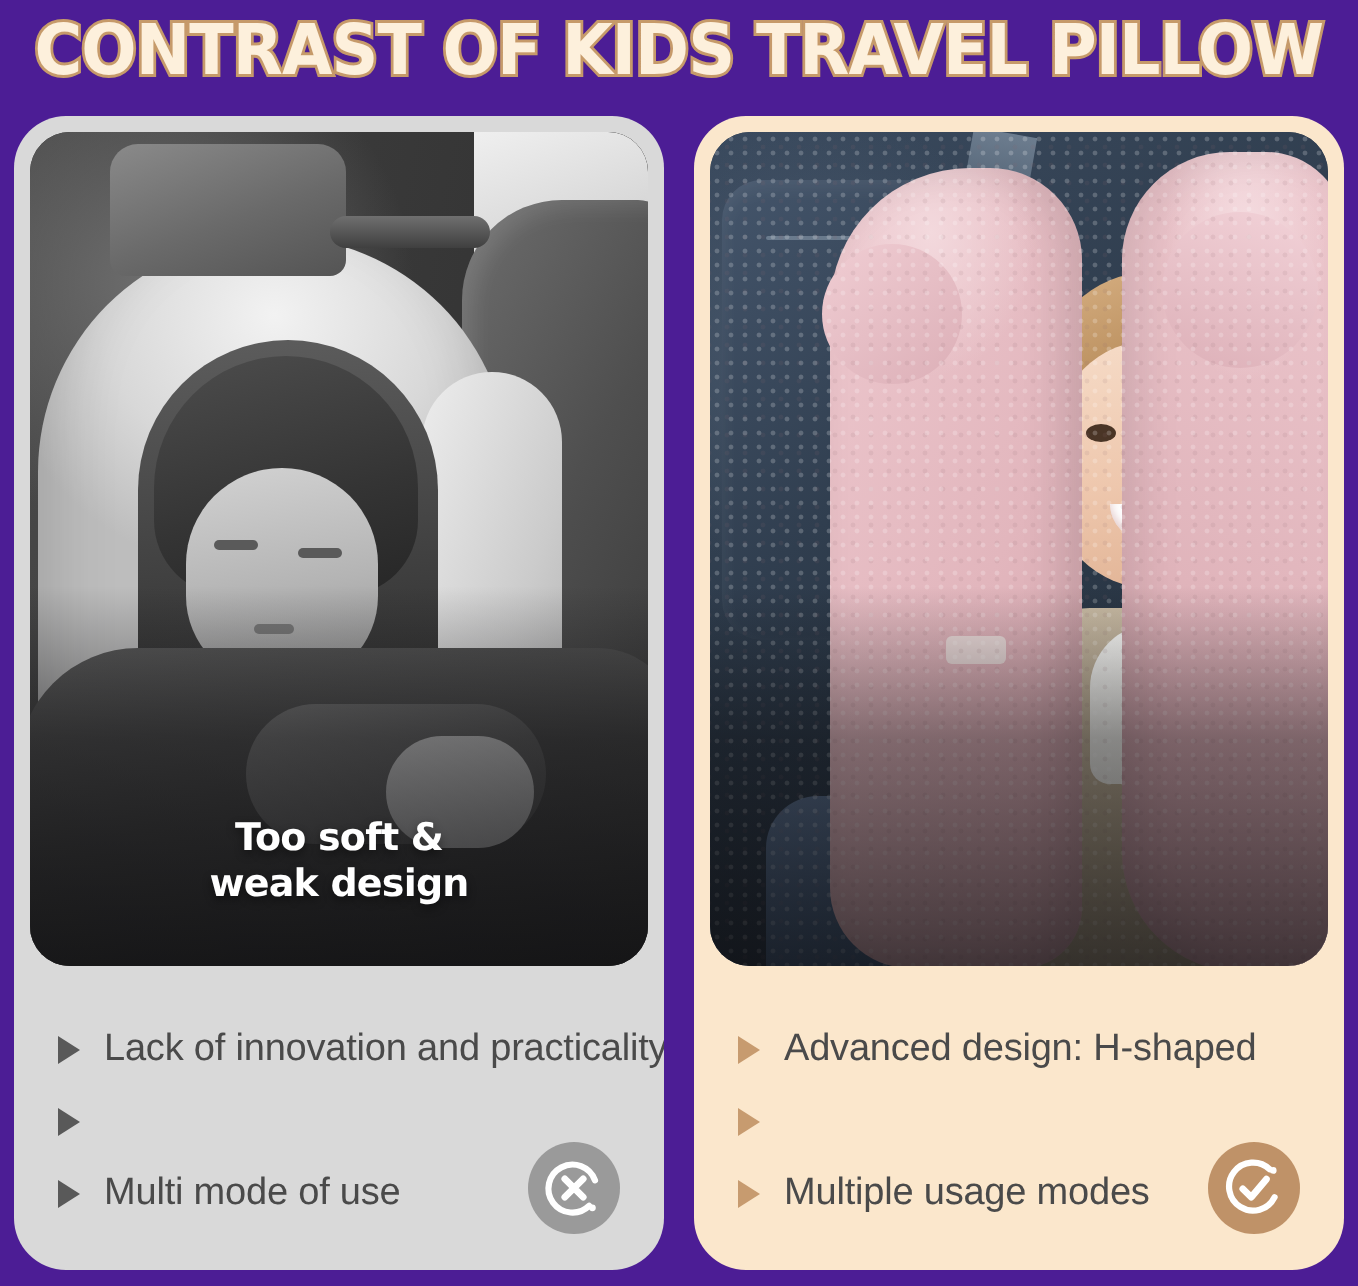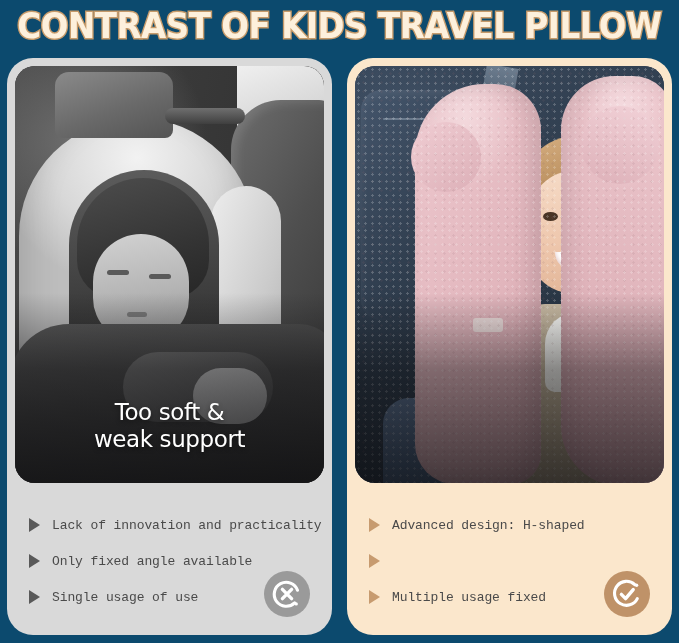--- a/index.html
+++ b/index.html
@@ -10,21 +10,21 @@
   body {
     width: 679px;
     height: 643px;
     overflow: hidden;
     font-family: "Liberation Sans", sans-serif;
   }
   #page {
     position: relative;
     width: 679px;
     height: 643px;
-    background: #0c4a6e;
+    background: #4c1d95;
   }
 
   
   #title-bar {
     position: absolute;
     left: 0; top: 0;
     width: 679px;
     height: 52px;
     display: flex;
     align-items: center;
@@ -302,22 +302,22 @@
     background: linear-gradient(180deg, rgba(10,10,12,0) 0%, rgba(10,10,12,0.45) 40%, rgba(10,10,12,0.72) 100%);
   }
   .photo-caption {
     position: absolute;
     left: 0; right: 0;
     bottom: 30px;
     padding: 0 14px;
     text-align: center;
     color: #ffffff;
     font-family: "DejaVu Sans", sans-serif;
-    font-weight: normal;
-    font-size: 23px;
+    font-weight: bold;
+    font-size: 19px;
     line-height: 1.18;
     letter-spacing: -0.4px;
     text-shadow: 0 2px 5px rgba(0,0,0,0.45);
   }
   .photo-caption .ln { display: block; white-space: nowrap; }
 
   
   .bullets {
     position: absolute;
     left: 8px; right: 8px;
@@ -333,22 +333,22 @@
     width: 0; height: 0;
     border-left: 11px solid currentColor;
     border-top: 7px solid transparent;
     border-bottom: 7px solid transparent;
     margin: 0 12px 0 4px;
     flex: none;
   }
   #card-negative .tri { color: #595959; }
   #card-positive .tri { color: #c79b6f; }
   .bullet-text {
-    font-family: Liberation Mono, monospace;
-    font-size: 13px;
+    font-family: Liberation Sans, sans-serif;
+    font-size: 19px;
     color: #4a4a4a;
     letter-spacing: -0.1px;
     white-space: nowrap;
   }
 
   
   .badge {
     position: absolute;
     width: 46px; height: 46px;
     border-radius: 50%;
@@ -386,36 +386,35 @@
       <div class="gs-eye l"></div>
       <div class="gs-eye r"></div>
       <div class="gs-mouth"></div>
       <div class="gs-jacket"></div>
       <div class="gs-arm"></div>
       <div class="gs-hand"></div>
 
       <div class="photo-scrim"></div>
       <div class="photo-caption">
         <span class="ln">Too soft &amp;</span>
-        <span class="ln">weak support</span>
+        <span class="ln">weak design</span>
       </div>
     </div>
 
     <div class="bullets">
       <div class="bullet-row">
         <span class="tri"></span>
         <span class="bullet-text">Lack of innovation and practicality</span>
       </div>
       <div class="bullet-row">
         <span class="tri"></span>
-        <span class="bullet-text">Only fixed angle available</span>
-      </div>
-      <div class="bullet-row">
-        <span class="tri"></span>
-        <span class="bullet-text">Single usage of use</span>
+      </div>
+      <div class="bullet-row">
+        <span class="tri"></span>
+        <span class="bullet-text">Multi mode of use</span>
       </div>
     </div>
 
     <div class="badge" id="badge-negative">
       <svg width="34" height="34" viewBox="0 0 34 34">
         <path d="M27.5 13.2 A12 12 0 1 0 24.6 25.9" fill="none" stroke="#ffffff" stroke-width="3.1" stroke-linecap="round"></path>
         <circle cx="26.2" cy="26.9" r="1.7" fill="#ffffff"></circle>
         <path d="M12.4 12.4 L21.6 21.6 M21.6 12.4 L12.4 21.6" fill="none" stroke="#ffffff" stroke-width="3.4" stroke-linecap="round"></path>
       </svg>
     </div>
@@ -451,21 +450,21 @@
     <div class="bullets">
       <div class="bullet-row">
         <span class="tri"></span>
         <span class="bullet-text">Advanced design: H-shaped</span>
       </div>
       <div class="bullet-row">
         <span class="tri"></span>
       </div>
       <div class="bullet-row">
         <span class="tri"></span>
-        <span class="bullet-text">Multiple usage fixed</span>
+        <span class="bullet-text">Multiple usage modes</span>
       </div>
     </div>
 
     <div class="badge" id="badge-positive">
       <svg width="34" height="34" viewBox="0 0 34 34">
         <path d="M24.8 7.6 A12 12 0 1 0 27.3 21.6" fill="none" stroke="#ffffff" stroke-width="3.1" stroke-linecap="round"></path>
         <circle cx="26.6" cy="8.2" r="1.7" fill="#ffffff"></circle>
         <path d="M11.4 17.4 L15.6 21.6 L23.2 12.6" fill="none" stroke="#ffffff" stroke-width="3.4" stroke-linecap="round" stroke-linejoin="round"></path>
       </svg>
     </div>

